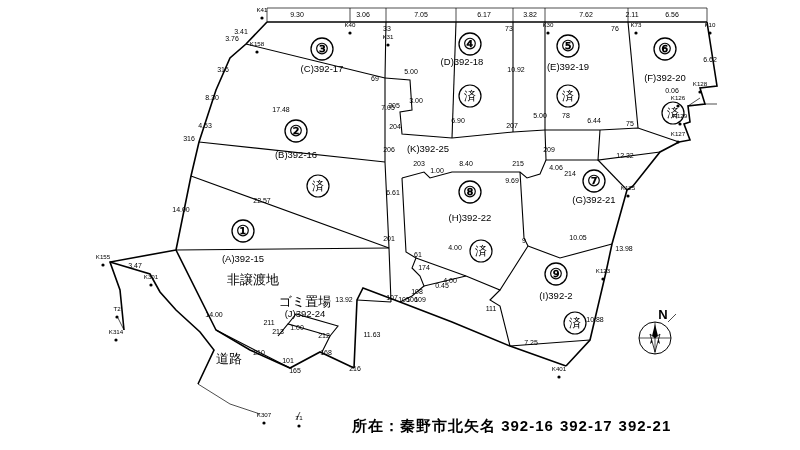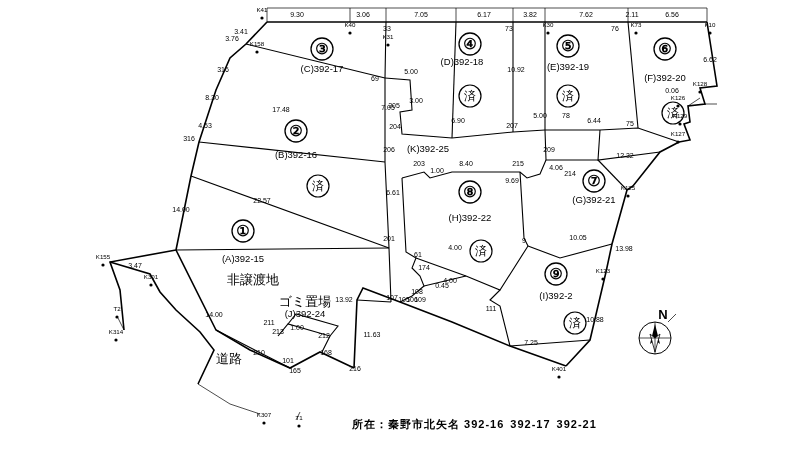--- a/index.html
+++ b/index.html
@@ -85,21 +85,21 @@
   }
   .thin {
     fill: none;
     stroke: #000;
     stroke-width: 0.7;
   }
   .footer {
     position: absolute;
     left: 352px;
     top: 417px;
-    font-size: 11px;
+    font-size: 15px;
     font-weight: bold;
     letter-spacing: 1px;
     font-family: "Liberation Sans", sans-serif;
     white-space: nowrap;
   }
   .footer .lbl { font-weight: bold; }
   .footer .nums { margin-left: 6px; }
   .compass-n {
     font-size: 13px;
     font-weight: bold;

